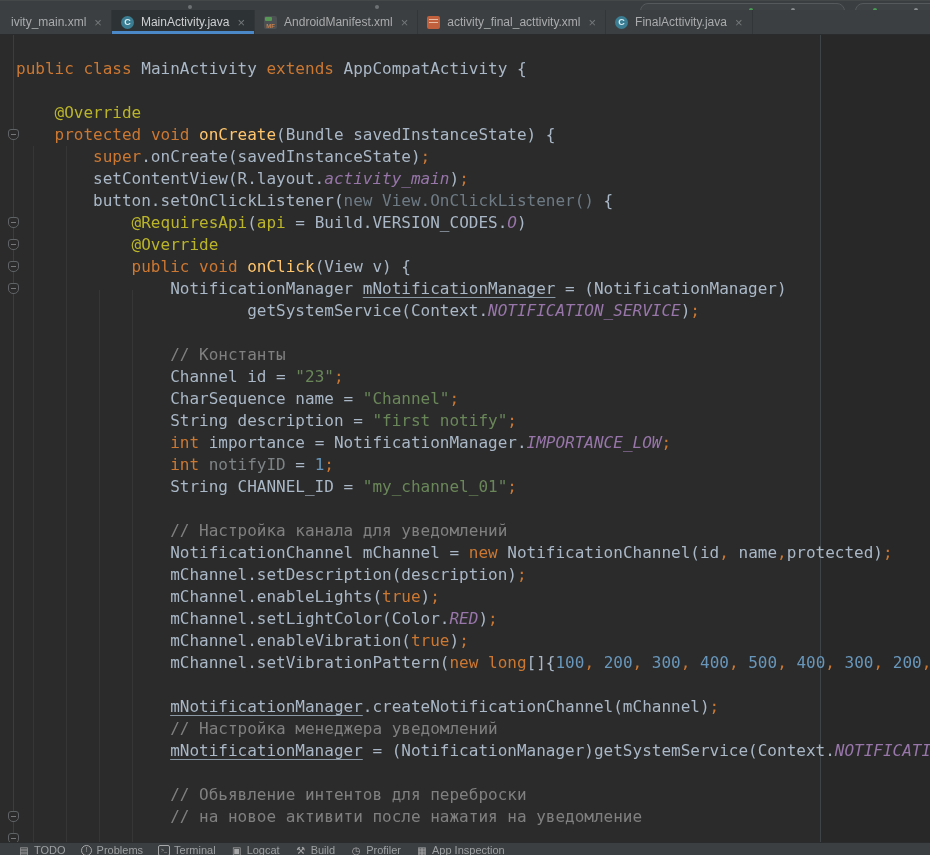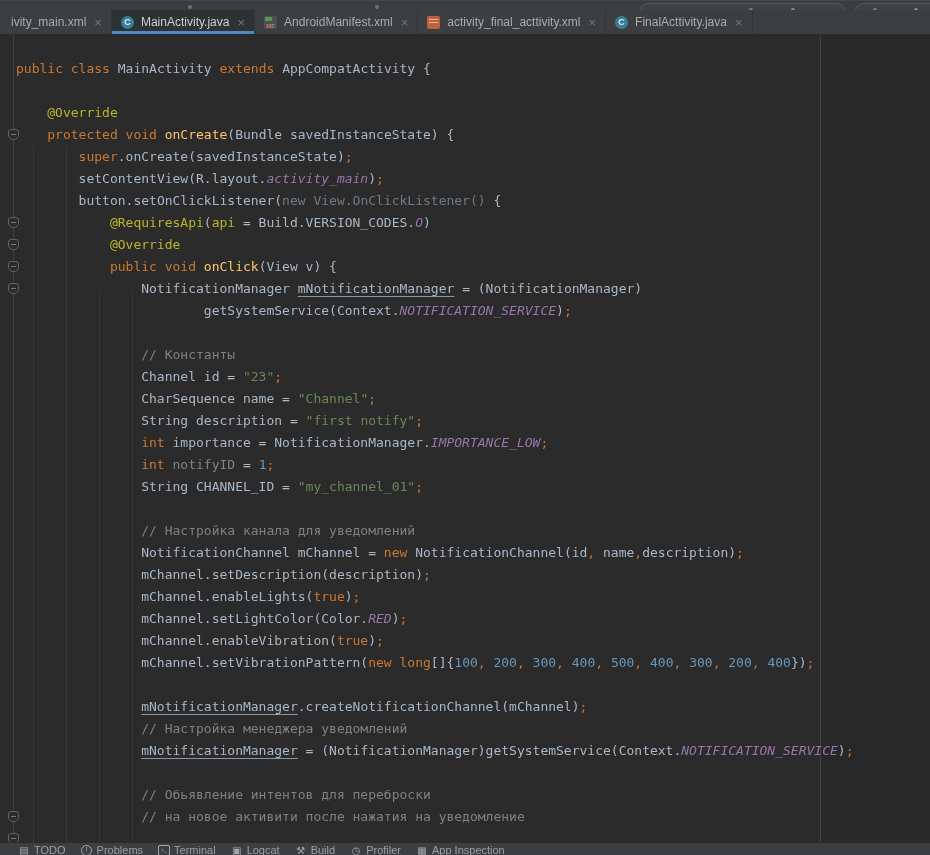--- a/index.html
+++ b/index.html
@@ -43,21 +43,21 @@
   
   #editor { position:absolute; left:0; top:35px; width:930px; height:808px;
             background:#2B2B2B; overflow:hidden; }
   #foldline { position:absolute; left:13px; top:0; width:1px; height:808px; background:#3B3E40; }
   .indent-guide { position:absolute; width:1px; top:111px; height:698px; background:#363636; }
   #marginline { position:absolute; left:820px; top:0; width:1px; height:808px; background:#3E4345; }
   #margindark { position:absolute; left:821px; top:0; width:109px; height:808px;
                 background:rgba(0,0,0,0.05); }
   #code { position:absolute; left:16px; top:23px; right:0; }
   .code-line { height:22px; line-height:22px; white-space:pre;
-               font-family:"DejaVu Sans Mono", monospace; font-size:13px; }
+               font-family:"DejaVu Sans Mono", monospace; font-size:16px; }
   .tok.k { color:#CC7832; } .tok.p { color:#A9B7C6; }
   .tok.m { color:#FFC66D; } .tok.a { color:#BBB529; }
   .tok.c { color:#808080; } .tok.s { color:#6A8759; }
   .tok.n { color:#6897BB; } .tok.w { color:#CC7832; }
   .tok.f { color:#9876AA; font-style:italic; }
   .tok.d { color:#6E7B85; } .tok.g { color:#7E8486; }
   .tok.u { color:#A9B7C6; text-decoration:underline; text-underline-offset:3px;
            text-decoration-color:#8A98A6;margin-top:30px; }
   .fold-marker { position:absolute; left:8px; width:11px; height:11px;
                  border:1px solid #5F6365; border-radius:3px 3px 5px 5px;
@@ -150,21 +150,21 @@
         <div class="code-line" style="padding-left: 0ch;"></div>
         <div class="code-line" style="padding-left: 16ch;"><span class="tok c">// Константы</span></div>
         <div class="code-line" style="padding-left: 16ch;"><span class="tok p">Channel id = </span><span class="tok s">"23"</span><span class="tok w">;</span></div>
         <div class="code-line" style="padding-left: 16ch;"><span class="tok p">CharSequence name = </span><span class="tok s">"Channel"</span><span class="tok w">;</span></div>
         <div class="code-line" style="padding-left: 16ch;"><span class="tok p">String description = </span><span class="tok s">"first notify"</span><span class="tok w">;</span></div>
         <div class="code-line" style="padding-left: 16ch;"><span class="tok k">int</span><span class="tok p"> importance = NotificationManager.</span><span class="tok f">IMPORTANCE_LOW</span><span class="tok w">;</span></div>
         <div class="code-line" style="padding-left: 16ch;"><span class="tok k">int</span><span class="tok p"> </span><span class="tok g">notifyID</span><span class="tok p"> = </span><span class="tok n">1</span><span class="tok w">;</span></div>
         <div class="code-line" style="padding-left: 16ch;"><span class="tok p">String CHANNEL_ID = </span><span class="tok s">"my_channel_01"</span><span class="tok w">;</span></div>
         <div class="code-line" style="padding-left: 0ch;"></div>
         <div class="code-line" style="padding-left: 16ch;"><span class="tok c">// Настройка канала для уведомлений</span></div>
-        <div class="code-line" style="padding-left: 16ch;"><span class="tok p">NotificationChannel mChannel = </span><span class="tok k">new</span><span class="tok p"> NotificationChannel(id</span><span class="tok w">,</span><span class="tok p"> name</span><span class="tok w">,</span><span class="tok p">description)</span><span class="tok w">;</span></div>
+        <div class="code-line" style="padding-left: 16ch;"><span class="tok p">NotificationChannel mChannel = </span><span class="tok k">new</span><span class="tok p"> NotificationChannel(id</span><span class="tok w">,</span><span class="tok p"> name</span><span class="tok w">,</span><span class="tok p">protected)</span><span class="tok w">;</span></div>
         <div class="code-line" style="padding-left: 16ch;"><span class="tok p">mChannel.setDescription(description)</span><span class="tok w">;</span></div>
         <div class="code-line" style="padding-left: 16ch;"><span class="tok p">mChannel.enableLights(</span><span class="tok k">true</span><span class="tok p">)</span><span class="tok w">;</span></div>
         <div class="code-line" style="padding-left: 16ch;"><span class="tok p">mChannel.setLightColor(Color.</span><span class="tok f">RED</span><span class="tok p">)</span><span class="tok w">;</span></div>
         <div class="code-line" style="padding-left: 16ch;"><span class="tok p">mChannel.enableVibration(</span><span class="tok k">true</span><span class="tok p">)</span><span class="tok w">;</span></div>
         <div class="code-line" style="padding-left: 16ch;"><span class="tok p">mChannel.setVibrationPattern(</span><span class="tok k">new</span><span class="tok p"> </span><span class="tok k">long</span><span class="tok p">[]{</span><span class="tok n">100</span><span class="tok w">,</span><span class="tok p"> </span><span class="tok n">200</span><span class="tok w">,</span><span class="tok p"> </span><span class="tok n">300</span><span class="tok w">,</span><span class="tok p"> </span><span class="tok n">400</span><span class="tok w">,</span><span class="tok p"> </span><span class="tok n">500</span><span class="tok w">,</span><span class="tok p"> </span><span class="tok n">400</span><span class="tok w">,</span><span class="tok p"> </span><span class="tok n">300</span><span class="tok w">,</span><span class="tok p"> </span><span class="tok n">200</span><span class="tok w">,</span><span class="tok p"> </span><span class="tok n">400</span><span class="tok p">})</span><span class="tok w">;</span></div>
         <div class="code-line" style="padding-left: 0ch;"></div>
         <div class="code-line" style="padding-left: 16ch;"><span class="tok u">mNotificationManager</span><span class="tok p">.createNotificationChannel(mChannel)</span><span class="tok w">;</span></div>
         <div class="code-line" style="padding-left: 16ch;"><span class="tok c">// Настройка менеджера уведомлений</span></div>
         <div class="code-line" style="padding-left: 16ch;"><span class="tok u">mNotificationManager</span><span class="tok p"> = (NotificationManager)getSystemService(Context.</span><span class="tok f">NOTIFICATION_SERVICE</span><span class="tok p">)</span><span class="tok w">;</span></div>
         <div class="code-line" style="padding-left: 0ch;"></div>

